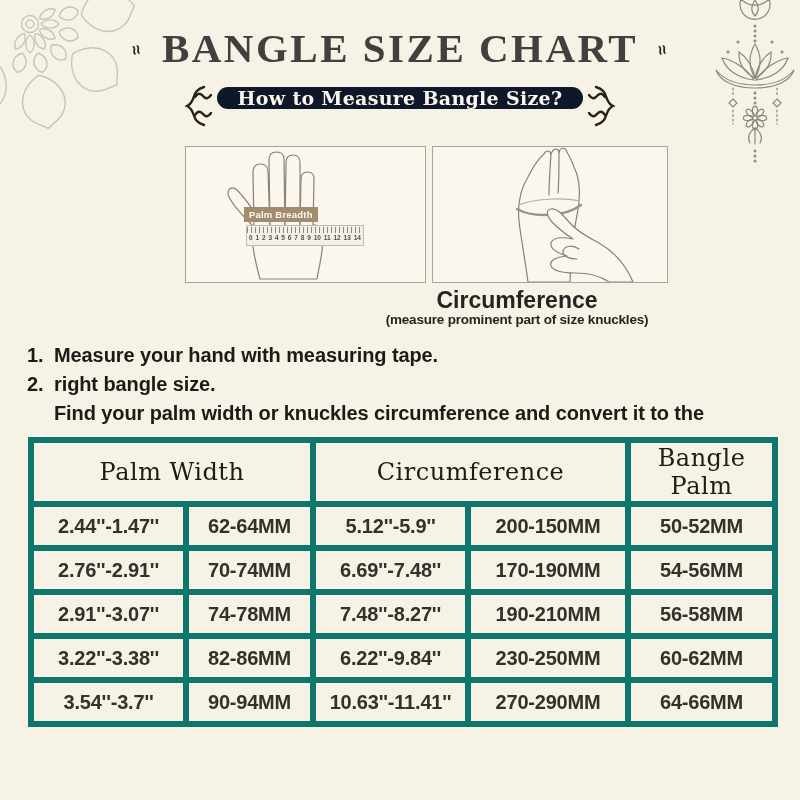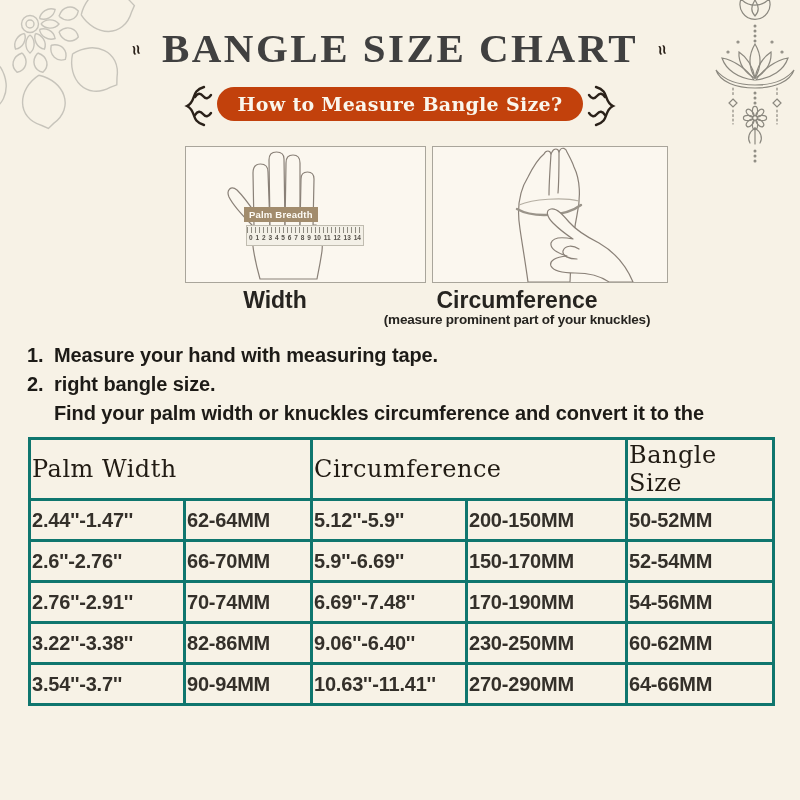--- a/index.html
+++ b/index.html
@@ -21,22 +21,22 @@
     font-family:"Liberation Serif",serif;
     font-weight:bold;font-size:41px;letter-spacing:2.5px;
     color:#404040;white-space:nowrap;
   }
   .title-tilde{position:absolute;top:40px;font-size:17px;color:#2a2119;font-weight:bold;}
   .title-tilde.left{left:131px;transform:rotate(78deg);}
   .title-tilde.right{right:134px;transform:rotate(78deg);}
   
   .pill{
     position:absolute;left:50%;top:87px;transform:translateX(-50%);
-    width:366px;height:34px;border-radius:17px;
-    background:#c2410c;color:#faf6ec;
+    width:366px;height:22px;border-radius:17px;
+    background:#0f172a;color:#faf6ec;
     font-family:"DejaVu Serif",serif;font-weight:bold;font-size:19px;
     display:flex;align-items:center;justify-content:center;
     letter-spacing:.3px;white-space:nowrap;
   }
   .squiggle{position:absolute;top:84px;}
   .squiggle.left{left:178px;}
   .squiggle.right{right:178px;transform:scaleX(-1);}
   
   .illus-box{
     position:absolute;top:146px;height:137px;
@@ -67,21 +67,21 @@
   .instructions{position:absolute;left:27px;top:341px;width:760px;
     font-size:20px;font-weight:bold;letter-spacing:-.1px;color:#1d1b17;line-height:29px;}
   .instr-item{display:grid;grid-template-columns:27px 1fr;}
   .i-line:empty{display:none;}
   
   .size-table{
     position:absolute;left:28px;top:437px;width:744px;
     border-collapse:collapse;table-layout:fixed;
   }
   .size-table th,.size-table td{
-    border:3px solid #0f766e;text-align:left;vertical-align:middle;
+    border:6px solid #0f766e;text-align:center;vertical-align:middle;
   }
   .size-table th{
     height:46px;font-family:"DejaVu Serif",serif;font-weight:normal;
     font-size:24px;color:#211b13;letter-spacing:.5px;
   }
   .size-table td{
     height:36px;font-size:20px;font-weight:bold;color:#34302a;letter-spacing:-.2px;
   }
 </style>
 </head>
@@ -224,23 +224,22 @@
         <path d="M118,7 C117,22 116,36 116,48" fill="none"></path>
         <path d="M126,5 C126,20 126,34 125,46" fill="none"></path>
         <path d="M86,58 C100,52 130,50 146,54" fill="none" stroke="#b5afa3"></path>
         <path d="M84,62 C100,71 132,70 148,58" fill="none" stroke="#9a948a" stroke-width="2.4"></path>
         <path d="M200,135 C192,116 180,104 166,96 C154,90 143,83 136,75 C130,68 124,61 118,62 C112,63 114,70 120,76 C126,82 134,88 140,92 C130,90 120,90 118,96 C117,102 124,106 134,109 C122,110 116,114 118,119 C121,125 132,126 142,126 C152,126 166,128 176,135 Z"></path>
         <path d="M146,102 C140,98 132,98 130,104 C129,109 136,112 144,112" fill="none"></path>
       </g>
     </svg>
   </div>
 
-  <div class="caption caption-width">Width</div>
   <div class="caption caption-circ">Circumference</div>
-  <div class="caption caption-note">(measure prominent part of your knuckles)</div>
+  <div class="caption caption-note">(measure prominent part of size knuckles)</div>
 
   <div class="instructions">
     <div class="instr-item">
       <span class="i-num">1.</span>
       <span class="i-lines">
         <div class="i-line">Measure your hand with measuring tape.</div>
 
       </span>
     </div>
     <div class="instr-item">
@@ -257,49 +256,49 @@
       <col style="width:155px">
         <col style="width:127px">
         <col style="width:155px">
       <col style="width:160px">
         <col style="width:147px">
     </colgroup>
     <thead>
       <tr>
         <th colspan="2">Palm Width</th>
         <th colspan="2">Circumference</th>
-        <th>Bangle Size</th>
+        <th>Bangle Palm</th>
       </tr>
     </thead>
     <tbody>
       <tr>
         <td>2.44''-1.47''</td>
           <td>62-64MM</td>
         <td>5.12''-5.9''</td>
           <td>200-150MM</td>
         <td>50-52MM</td>
       </tr>
       <tr>
-        <td>2.6''-2.76''</td>
-          <td>66-70MM</td>
-        <td>5.9''-6.69''</td>
-          <td>150-170MM</td>
-        <td>52-54MM</td>
-      </tr>
-      <tr>
         <td>2.76''-2.91''</td>
           <td>70-74MM</td>
         <td>6.69''-7.48''</td>
           <td>170-190MM</td>
         <td>54-56MM</td>
       </tr>
       <tr>
+        <td>2.91''-3.07''</td>
+          <td>74-78MM</td>
+        <td>7.48''-8.27''</td>
+          <td>190-210MM</td>
+        <td>56-58MM</td>
+      </tr>
+      <tr>
         <td>3.22''-3.38''</td>
           <td>82-86MM</td>
-        <td>9.06''-6.40''</td>
+        <td>6.22''-9.84''</td>
           <td>230-250MM</td>
         <td>60-62MM</td>
       </tr>
       <tr>
         <td>3.54''-3.7''</td>
           <td>90-94MM</td>
         <td>10.63''-11.41''</td>
           <td>270-290MM</td>
         <td>64-66MM</td>
       </tr>

